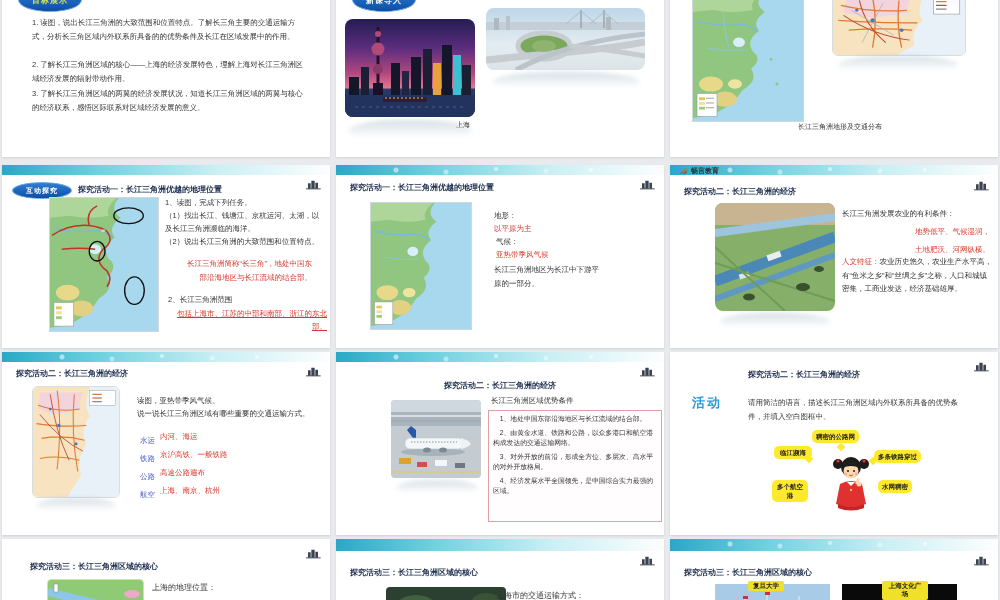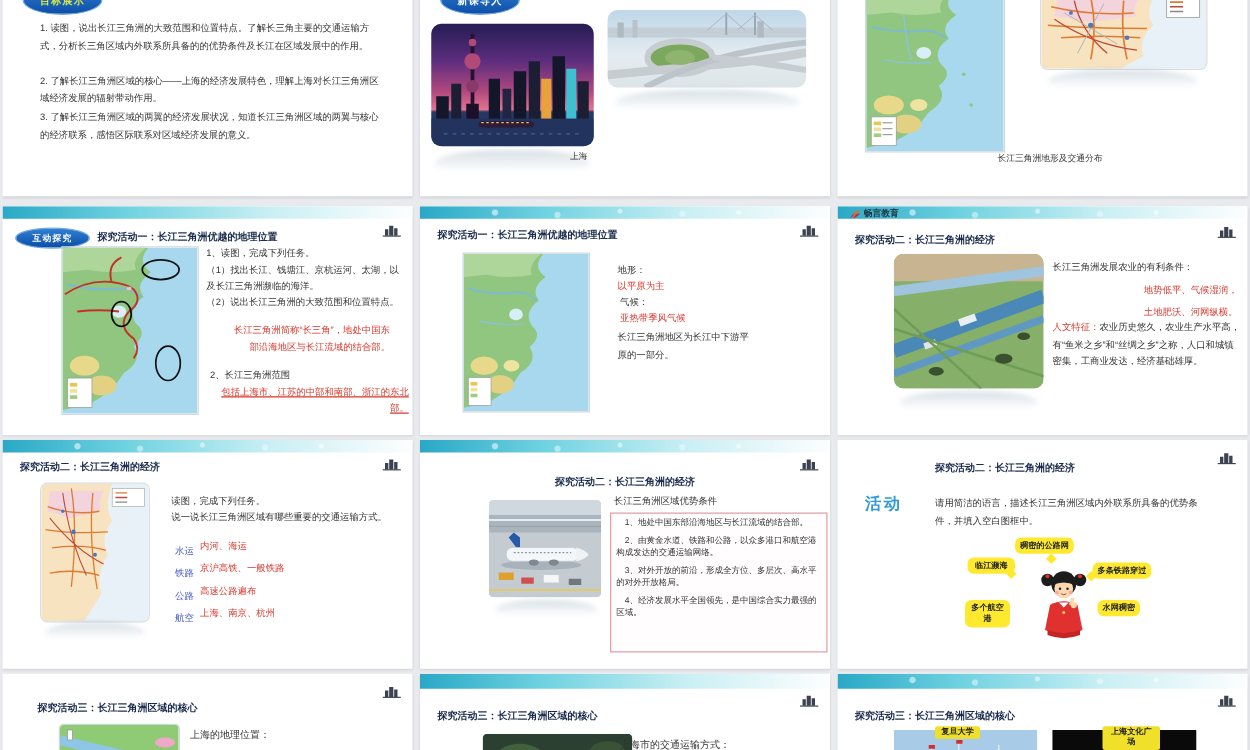--- a/index.html
+++ b/index.html
@@ -281,21 +281,21 @@
         <circle cx="30" cy="42" r="2" fill="#4a78c0"></circle>
         <circle cx="50" cy="62" r="1.8" fill="#4a78c0"></circle>
         <circle cx="20" cy="24" r="1.5" fill="#4a78c0"></circle>
         <rect x="66" y="4" width="30" height="16" fill="#fff" stroke="#999" stroke-width=".5"></rect>
         <line x1="69" y1="8" x2="80" y2="8" stroke="#e07a30" stroke-width="1.2"></line>
         <line x1="69" y1="12" x2="80" y2="12" stroke="#c04838" stroke-width="1.2"></line>
         <line x1="69" y1="16" x2="80" y2="16" stroke="#888" stroke-width="1.2"></line>
       </svg>
     </div>
     <div class="refl" style="left:34px;top:146px;width:80px;height:16px;"></div>
-    <div class="p" style="left:135px;top:42px;width:192px;">读图，完成下列任务。</div>
+    <div class="p" style="left:135px;top:42px;width:192px;">读图，亚热带季风气候。</div>
     <div class="p" style="left:135px;top:55px;width:192px;">说一说长江三角洲区域有哪些重要的交通运输方式。</div>
     <div class="p blue" style="left:138px;top:82px;">水运</div>
     <div class="p red" style="left:158px;top:78px;">内河、海运</div>
     <div class="p blue" style="left:138px;top:100px;">铁路</div>
     <div class="p red" style="left:158px;top:96px;">京沪高铁、一般铁路</div>
     <div class="p blue" style="left:138px;top:118px;">公路</div>
     <div class="p red" style="left:158px;top:114px;">高速公路遍布</div>
     <div class="p blue" style="left:138px;top:136px;">航空</div>
     <div class="p red" style="left:158px;top:132px;">上海、南京、杭州</div>
   </div>

